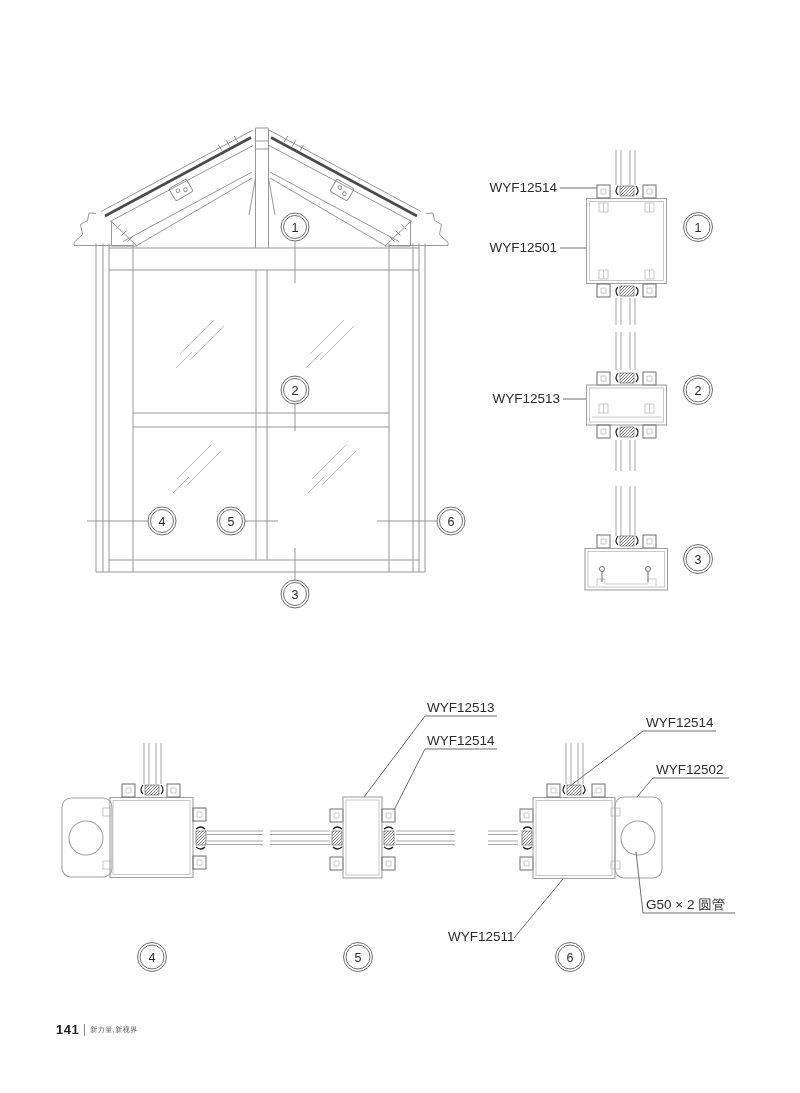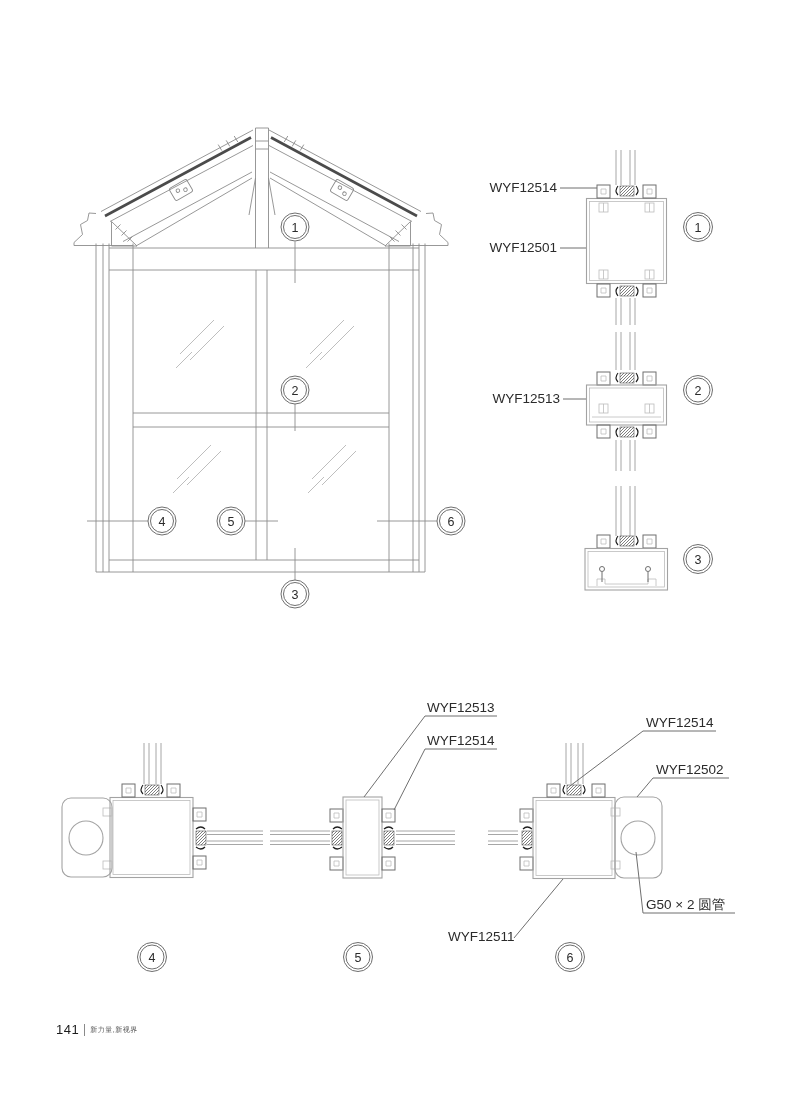--- a/index.html
+++ b/index.html
@@ -16,21 +16,21 @@
   .gl2 {stroke:#adadad;stroke-width:.8;fill:none}    
   .dk  {stroke:#1f1f1f;stroke-width:1.2;fill:none}   
   .thick{stroke:#4b4b4b;stroke-width:2.6;fill:none}  
   .hx  {fill:url(#hatch);stroke:#555;stroke-width:.6}
   .call circle{stroke:#6f6f6f;stroke-width:1;fill:#fff}
   text.num {font-size:12.5px;fill:#2b2b2b;text-anchor:middle;stroke:none}
   text.lbl {font-size:13.5px;fill:#2b2b2b;stroke:none}
   text.lblr{font-size:13.5px;fill:#2b2b2b;text-anchor:end;stroke:none}
 
   .footer{position:absolute;left:56px;top:1022px;display:flex;align-items:center;gap:5px}
-  .pgnum{font-weight:normal;font-size:13px;color:#1c1c1c;letter-spacing:.5px}
+  .pgnum{font-weight:bold;font-size:13px;color:#1c1c1c;letter-spacing:.5px}
   .vbar{width:1px;height:12px;background:#8a8a8a}
   .tagline{font-size:7px;color:#555;letter-spacing:.5px}
 </style>
 </head>
 <body>
 
 <div class="page">
 <svg width="800" height="1093" viewBox="0 0 800 1093">
   <defs>
     <pattern id="hatch" patternUnits="userSpaceOnUse" width="3" height="3">

